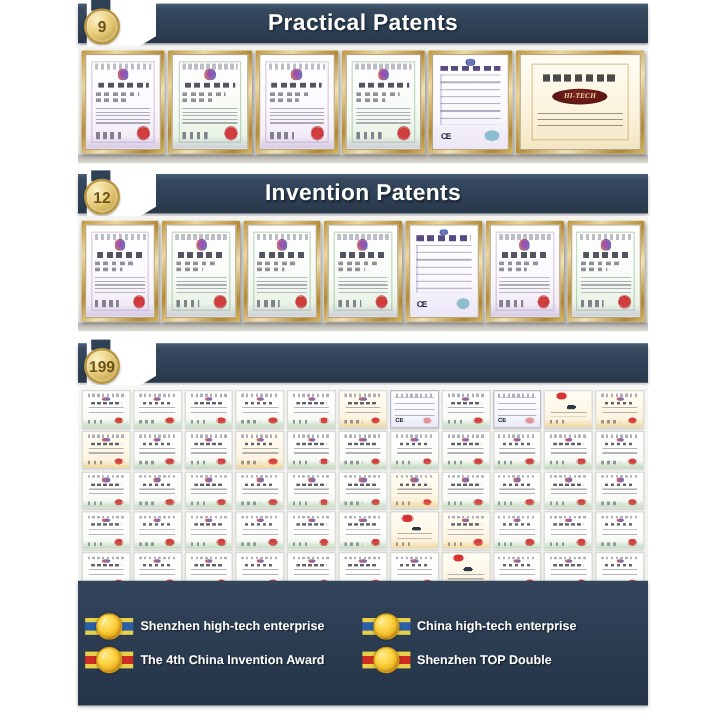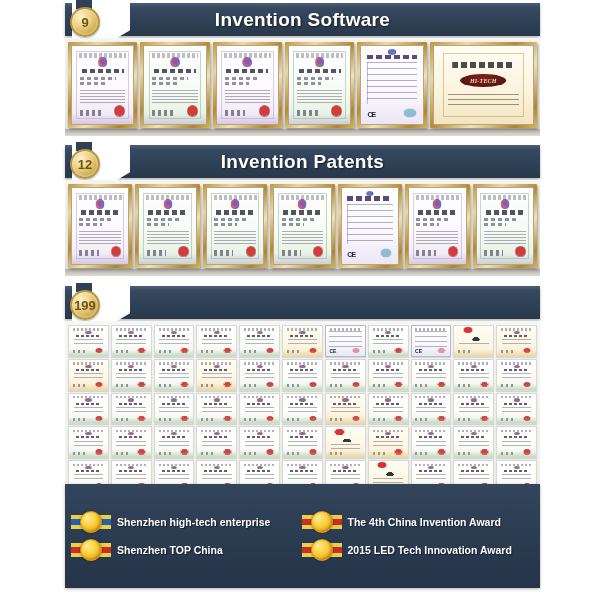--- a/index.html
+++ b/index.html
@@ -210,21 +210,21 @@
      text-shadow: 1px 1px 1px rgba(0,0,0,.5); white-space:nowrap; }
 </style>
 </head>
 <body>
 
 <div id="page">
 
   <div class="section" style="top:0;">
     <div class="hdr-wrap">
       <div class="hdr-bar"></div>
-      <div class="hdr-title">Invention Software</div>
+      <div class="hdr-title">Practical Patents</div>
       <div class="page-fold"></div>
       <div class="page-fold-notch"></div>
       <div class="badge">9</div>
     </div>
     <div class="shelf" style="top:38px;height:98px;">
       <div class="shelf-bg"></div>
       <div class="shelf-row">
         <div class="frame">
             <div class="frame-inner">
               <div class="cert cn">
@@ -938,37 +938,37 @@
       <div class="award">
         <div class="medal">
           <div class="ribbon-l r-blue"></div>
           <div class="ribbon-r r-blue"></div>
           <div class="coin"></div>
         </div>
         <div class="award-label">Shenzhen high-tech enterprise</div>
       </div>
       <div class="award">
         <div class="medal">
+          <div class="ribbon-l r-blue"></div>
+          <div class="ribbon-r r-blue"></div>
+          <div class="coin"></div>
+        </div>
+        <div class="award-label">China high-tech enterprise</div>
+      </div>
+      <div class="award">
+        <div class="medal">
           <div class="ribbon-l r-red"></div>
           <div class="ribbon-r r-red"></div>
           <div class="coin"></div>
         </div>
         <div class="award-label">The 4th China  Invention Award</div>
       </div>
       <div class="award">
         <div class="medal">
           <div class="ribbon-l r-red"></div>
           <div class="ribbon-r r-red"></div>
           <div class="coin"></div>
         </div>
-        <div class="award-label">Shenzhen TOP China</div>
-      </div>
-      <div class="award">
-        <div class="medal">
-          <div class="ribbon-l r-red"></div>
-          <div class="ribbon-r r-red"></div>
-          <div class="coin"></div>
-        </div>
-        <div class="award-label">2015 LED Tech Innovation Award</div>
+        <div class="award-label">Shenzhen TOP Double</div>
       </div>
     </div>
 
 </div>
 
 </body></html>

